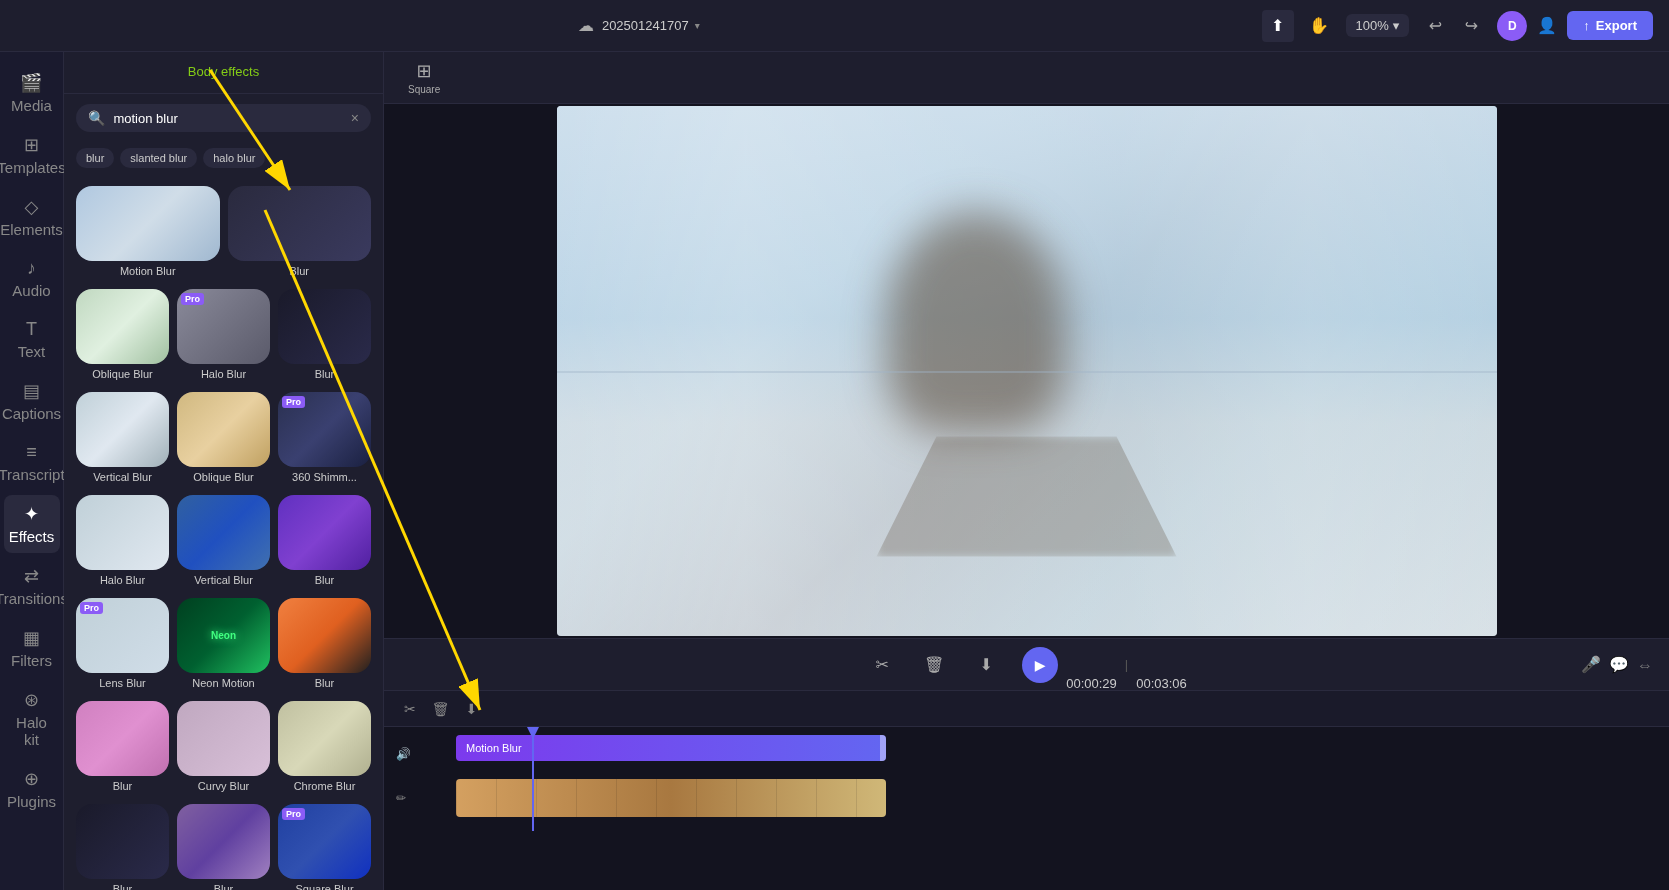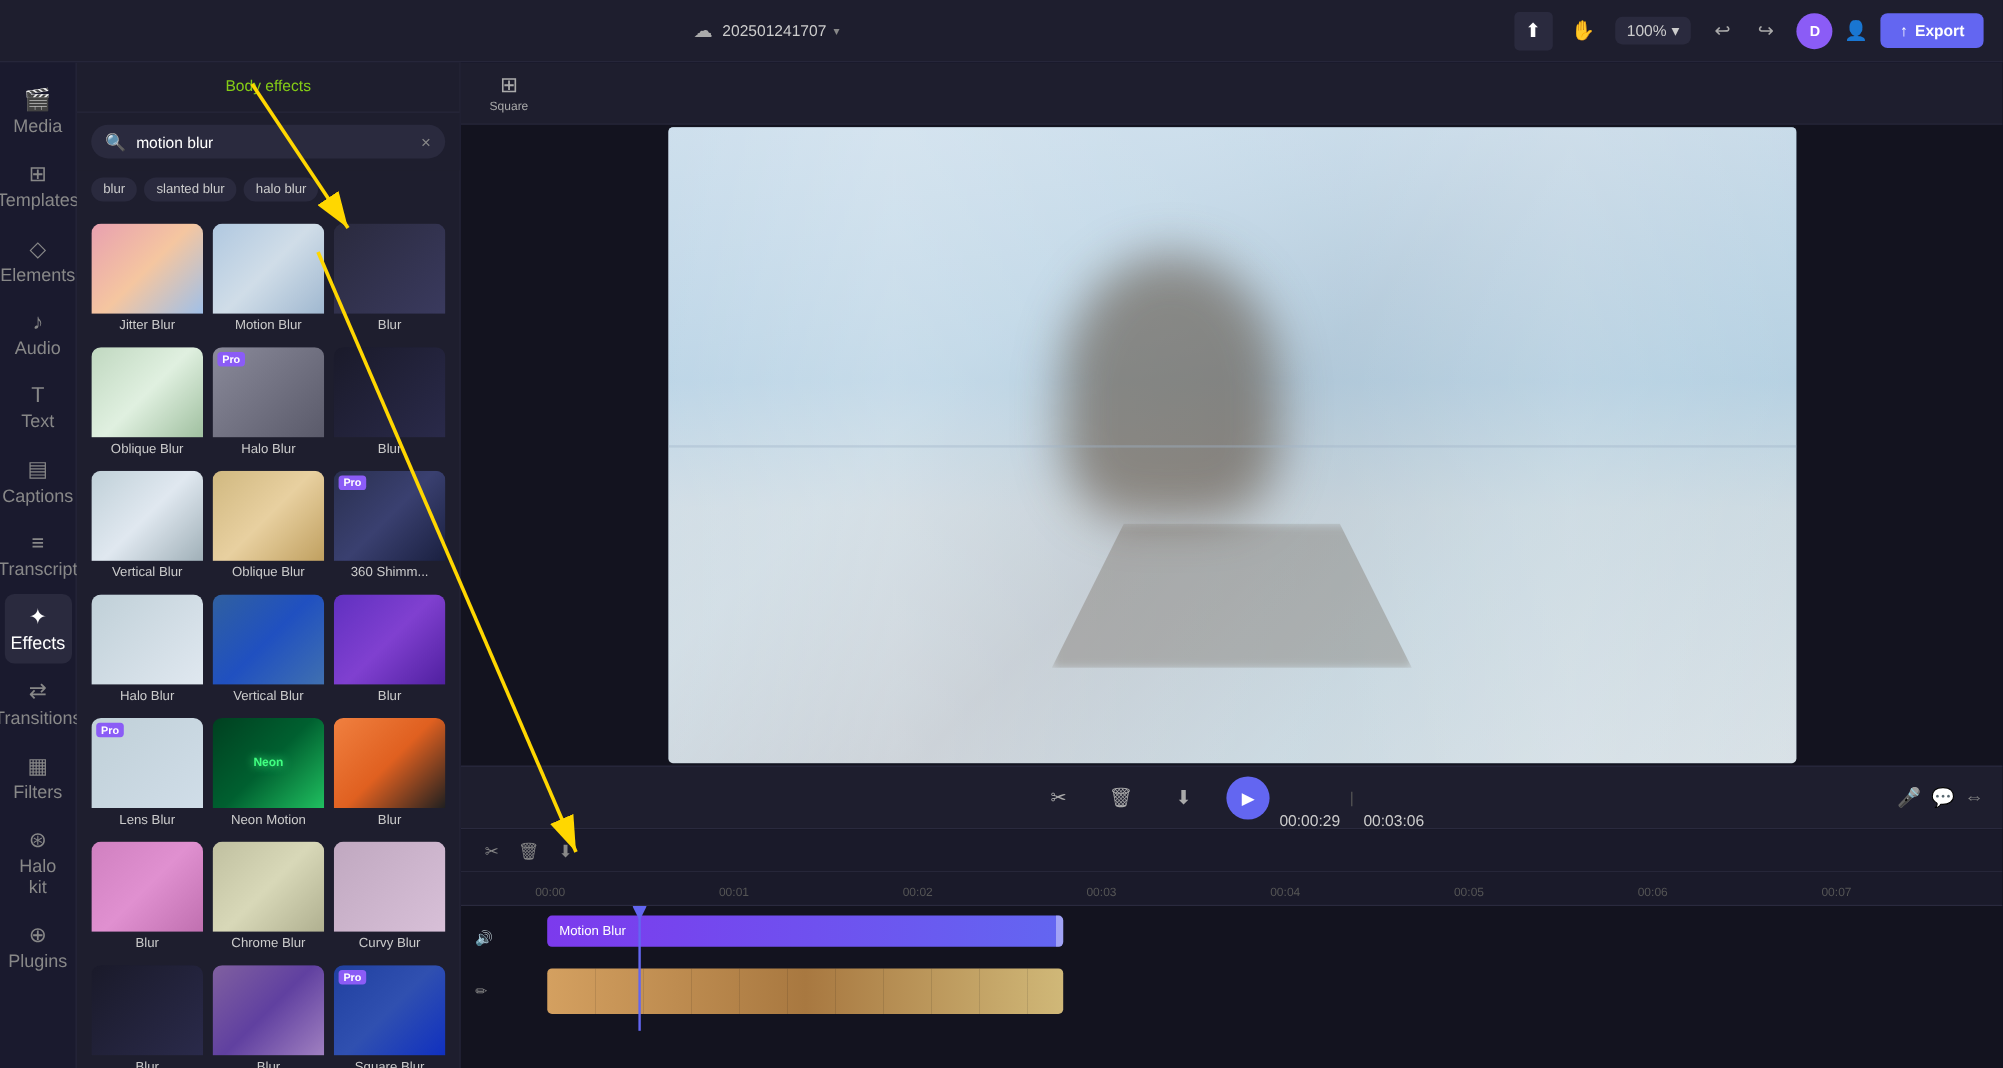--- a/index.html
+++ b/index.html
@@ -154,21 +154,21 @@
     .effect-card {
       flex: 1;
       border-radius: 8px;
       overflow: hidden;
       cursor: pointer;
       position: relative;
     }
     .card-thumb {
       width: 100%;
       height: 75px;
-      border-radius: 0;
+      border-radius: 16px;
       overflow: hidden;
       position: relative;
     }
     .card-thumb-bg {
       width: 100%;
       height: 100%;
       display: flex;
       align-items: center;
       justify-content: center;
     }
@@ -567,27 +567,20 @@
     <div class="filter-tags">
       <span class="filter-tag">blur</span>
       <span class="filter-tag">slanted blur</span>
       <span class="filter-tag">halo blur</span>
     </div>
 
     <div class="effects-grid">
 
       <div class="grid-row">
         <div class="effect-card">
-          <div class="card-thumb thumb-jitter">
-              <div class="card-thumb-bg"></div>
-            </div>
-          <div class="card-label">Jitter Blur</div>
-          <div class="card-overlay"></div>
-        </div>
-        <div class="effect-card">
           <div class="card-thumb thumb-motion">
               <div class="card-thumb-bg"></div>
             </div>
           <div class="card-label">Motion Blur</div>
           <div class="card-overlay"></div>
         </div>
         <div class="effect-card">
           <div class="card-thumb thumb-blur1">
               <div class="card-thumb-bg"></div>
             </div>
@@ -697,31 +690,31 @@
 
       <div class="grid-row">
         <div class="effect-card">
           <div class="card-thumb thumb-blur5">
               <div class="card-thumb-bg"></div>
             </div>
           <div class="card-label">Blur</div>
           <div class="card-overlay"></div>
         </div>
         <div class="effect-card">
+          <div class="card-thumb thumb-curvy">
+              <div class="card-thumb-bg"></div>
+            </div>
+          <div class="card-label">Curvy Blur</div>
+          <div class="card-overlay"></div>
+        </div>
+        <div class="effect-card">
           <div class="card-thumb thumb-chrome">
               <div class="card-thumb-bg"></div>
             </div>
           <div class="card-label">Chrome Blur</div>
-          <div class="card-overlay"></div>
-        </div>
-        <div class="effect-card">
-          <div class="card-thumb thumb-curvy">
-              <div class="card-thumb-bg"></div>
-            </div>
-          <div class="card-label">Curvy Blur</div>
           <div class="card-overlay"></div>
         </div>
       </div>
 
       <div class="grid-row">
         <div class="effect-card">
           <div class="card-thumb thumb-blur6">
               <div class="card-thumb-bg"></div>
             </div>
           <div class="card-label">Blur</div>
@@ -786,32 +779,20 @@
 
     <div class="timeline">
       <div class="timeline-header">
         <button class="timeline-icon-btn">✂</button>
         <button class="timeline-icon-btn">🗑</button>
         <button class="timeline-icon-btn">⬇</button>
       </div>
 
       <div class="timeline-body">
         <div class="timeline-tracks">
-          <div class="timeline-ruler">
-            <div class="ruler-marks">
-              <div class="ruler-mark">00:00</div>
-              <div class="ruler-mark">00:01</div>
-              <div class="ruler-mark">00:02</div>
-              <div class="ruler-mark">00:03</div>
-              <div class="ruler-mark">00:04</div>
-              <div class="ruler-mark">00:05</div>
-              <div class="ruler-mark">00:06</div>
-              <div class="ruler-mark">00:07</div>
-            </div>
-          </div>
 
           <div class="track-list">
 
             <div class="playhead">
               <div class="playhead-head"></div>
             </div>
 
             <div class="track">
               <div class="track-label">
                 <button class="timeline-icon-btn" style="font-size:12px;">🔊</button>

